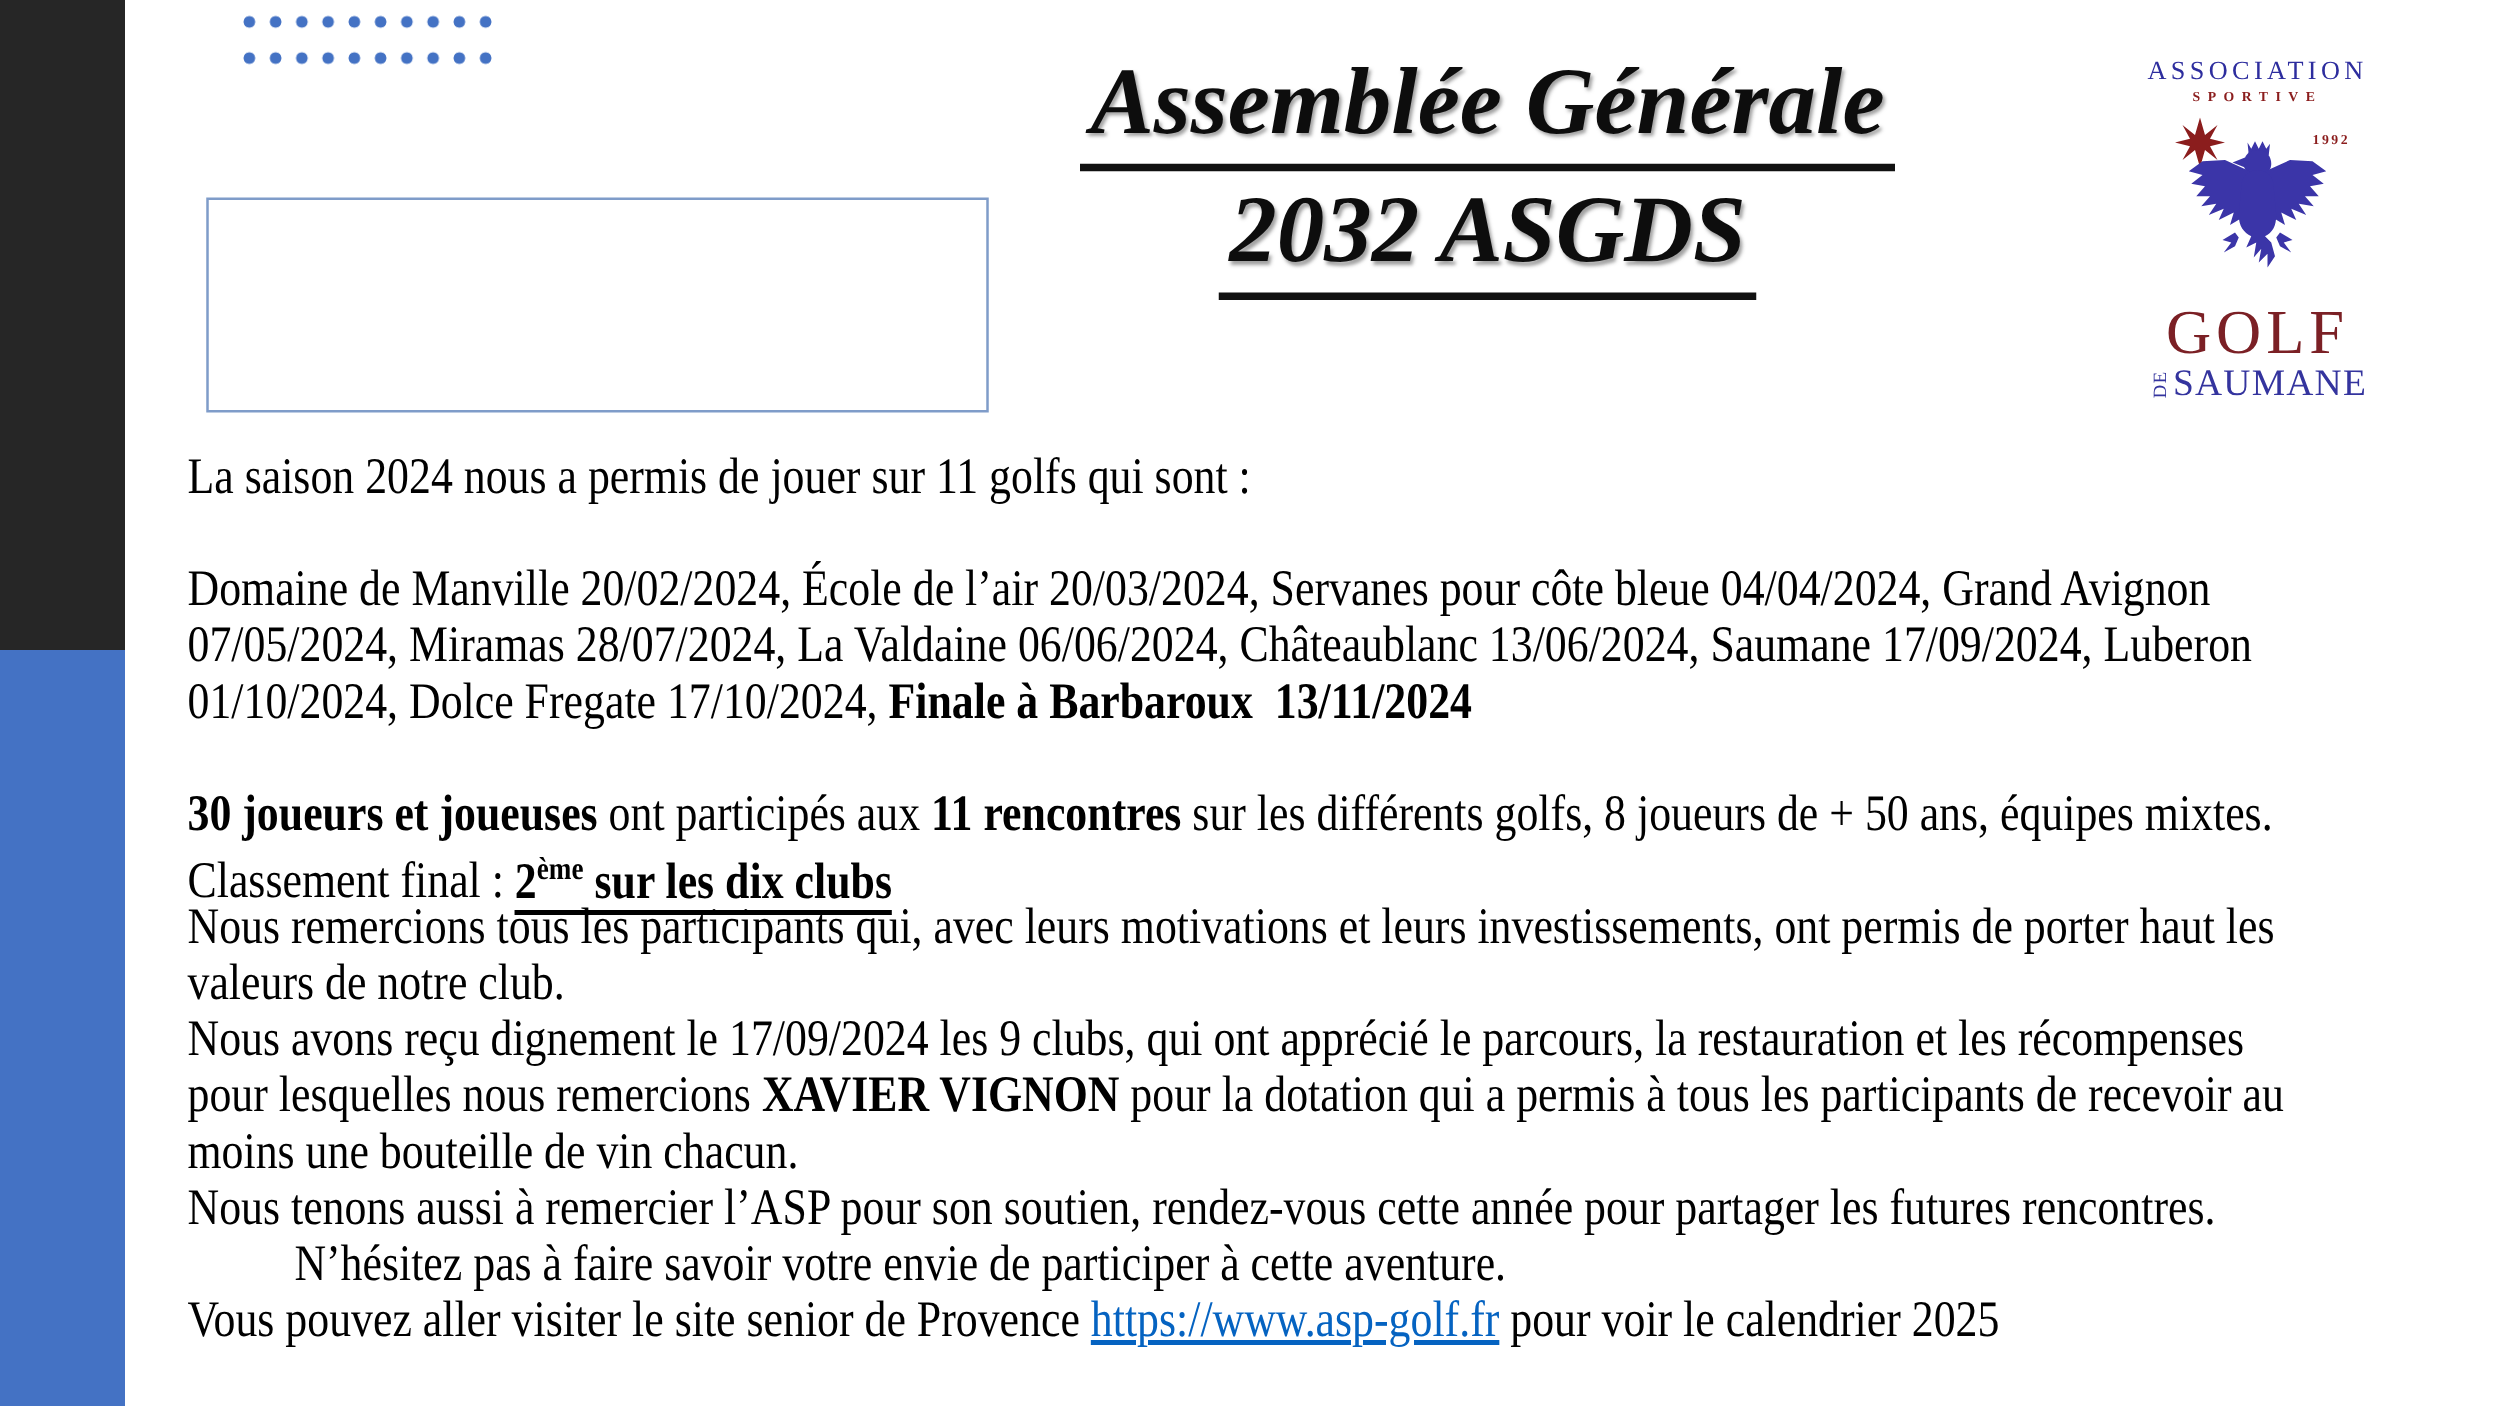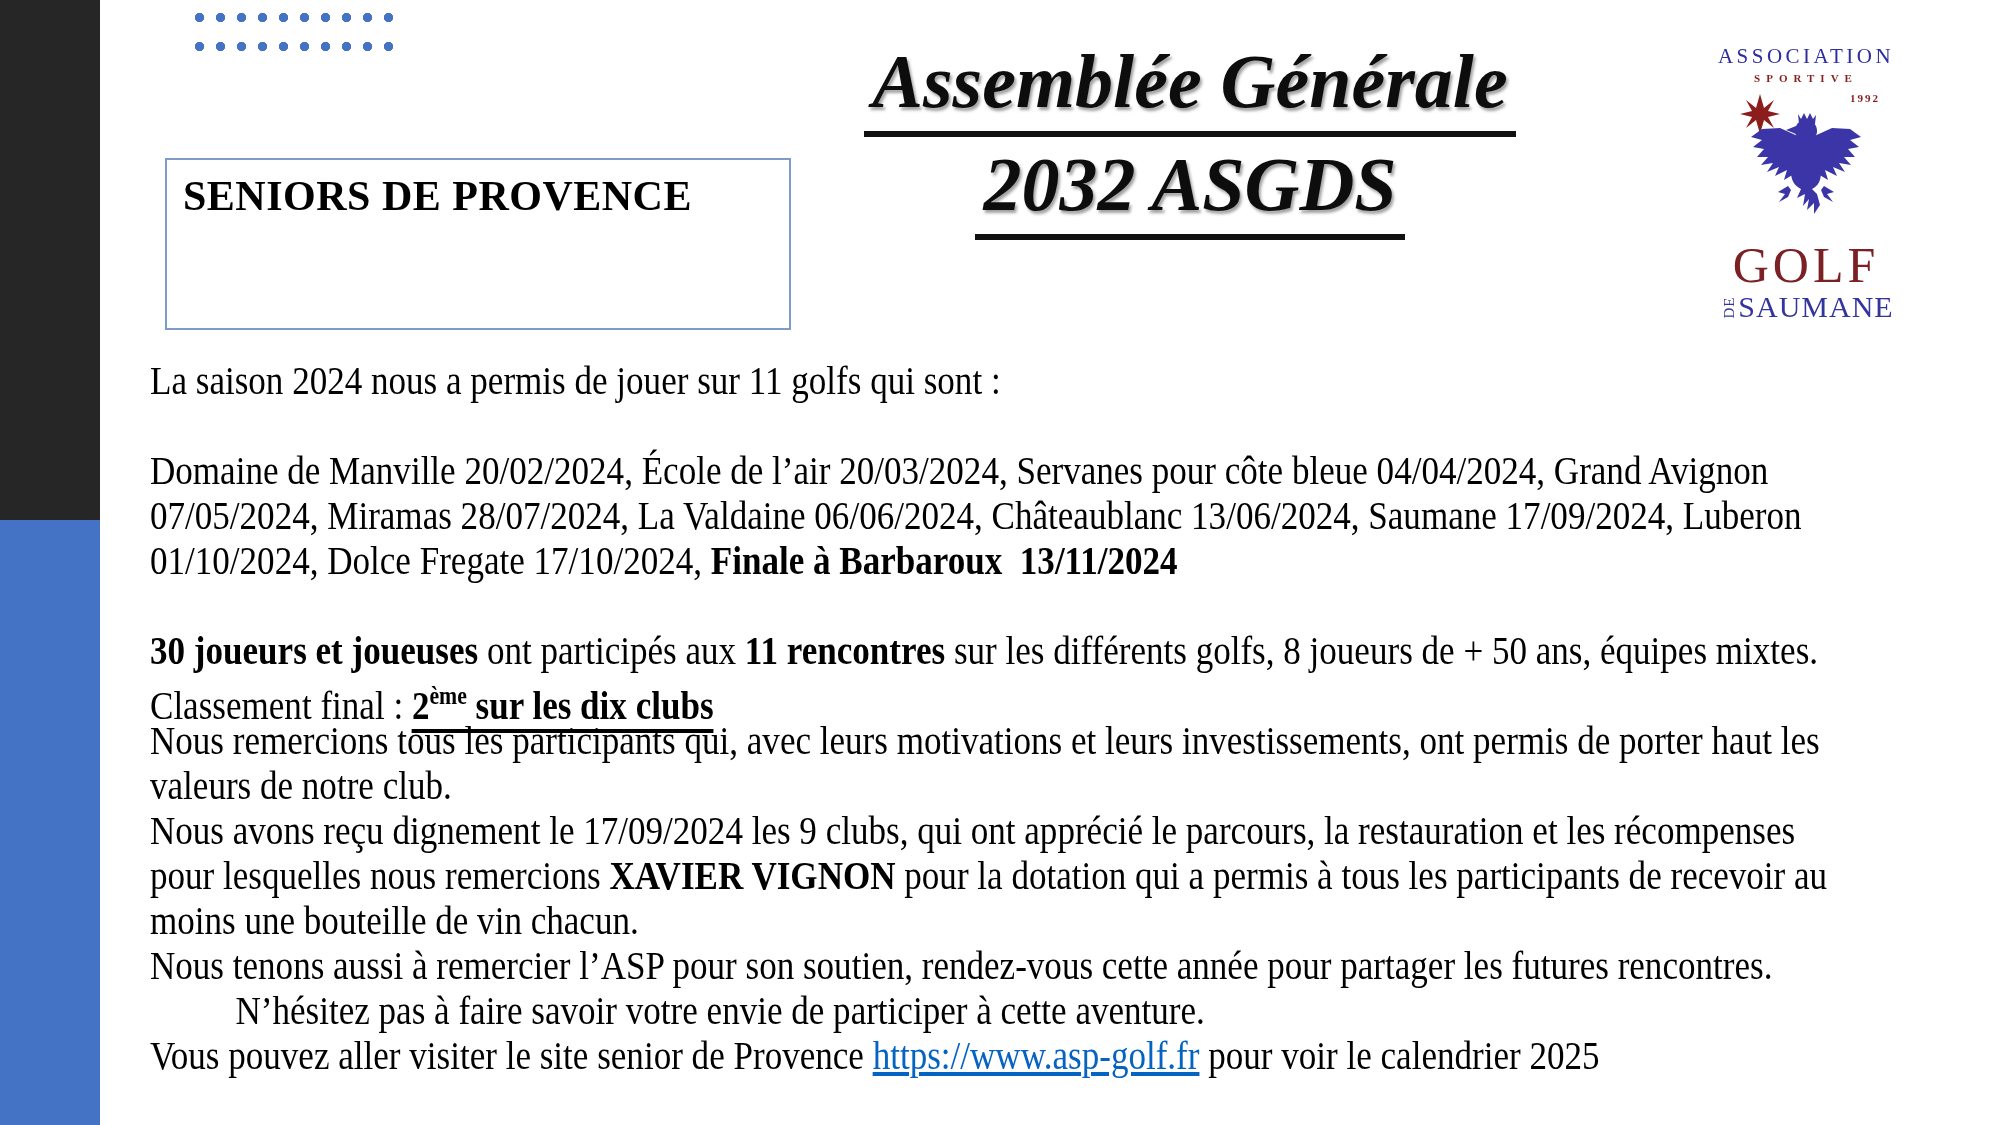--- a/index.html
+++ b/index.html
@@ -36,21 +36,21 @@
     display: inline-block; padding: 0 8px 2px;
     border-bottom: 6px solid #111;
     text-shadow: 2px 3px 3px rgba(110,110,110,0.65);
   }
 
   .logo { position: absolute; left: 1688px; top: 44px; width: 236px; text-align: center; }
   .logo-association { font-size: 21px; font-weight: normal; letter-spacing: 3.5px; color: #2D2D9E; }
   .logo-sportive    { margin-top: 3px; font-size: 11px; font-weight: bold; letter-spacing: 6px; color: #8B1D1D; }
   .logo-mid { position: relative; height: 150px; }
   .logo-year {
-    position: absolute; right: 44px; top: 8px;
+    position: absolute; right: 44px; top: 22px;
     font-size: 11px; font-weight: bold; letter-spacing: 2px; color: #8B1D1D;
   }
   .star { position: absolute; left: 52px; top: 10px; }
   .eagle { position: absolute; left: 58px; top: 22px; }
   .logo-golf { margin-top: 2px; font-size: 50px; letter-spacing: 4px; color: #7B2025; }
   .logo-bottom { margin-top: -4px; display: flex; justify-content: center; align-items: center; }
   .logo-de {
     display: inline-block; transform: rotate(-90deg);
     font-size: 15px; color: #34349E; letter-spacing: 1px; margin-right: -2px;
   }
@@ -72,21 +72,20 @@
 <body>
 
 <div class="slide">
 
   <div class="bar bar-dark"></div>
   <div class="bar bar-blue"></div>
 
   <div class="dots"></div>
 
   <div class="captain-box">
-    <div class="captain-title">SENIORS DE PROVENCE</div>
   </div>
 
   <div class="title-block">
     <span class="title-line"><span>Assemblée Générale</span></span>
     <span class="title-line"><span>2032 ASGDS</span></span>
   </div>
 
   <div class="logo">
     <div class="logo-association">ASSOCIATION</div>
     <div class="logo-sportive">SPORTIVE</div>

